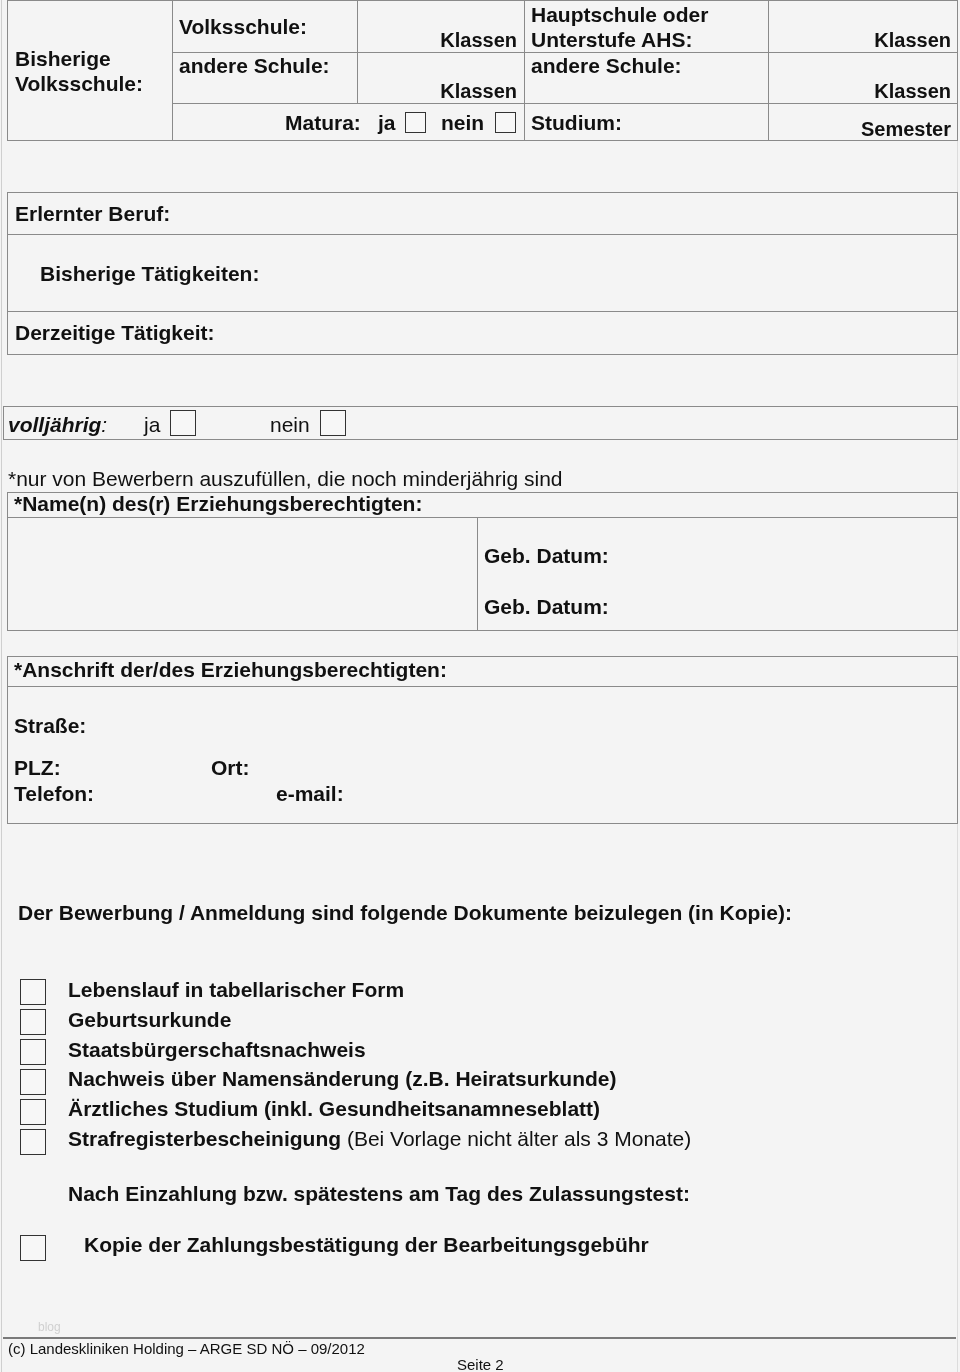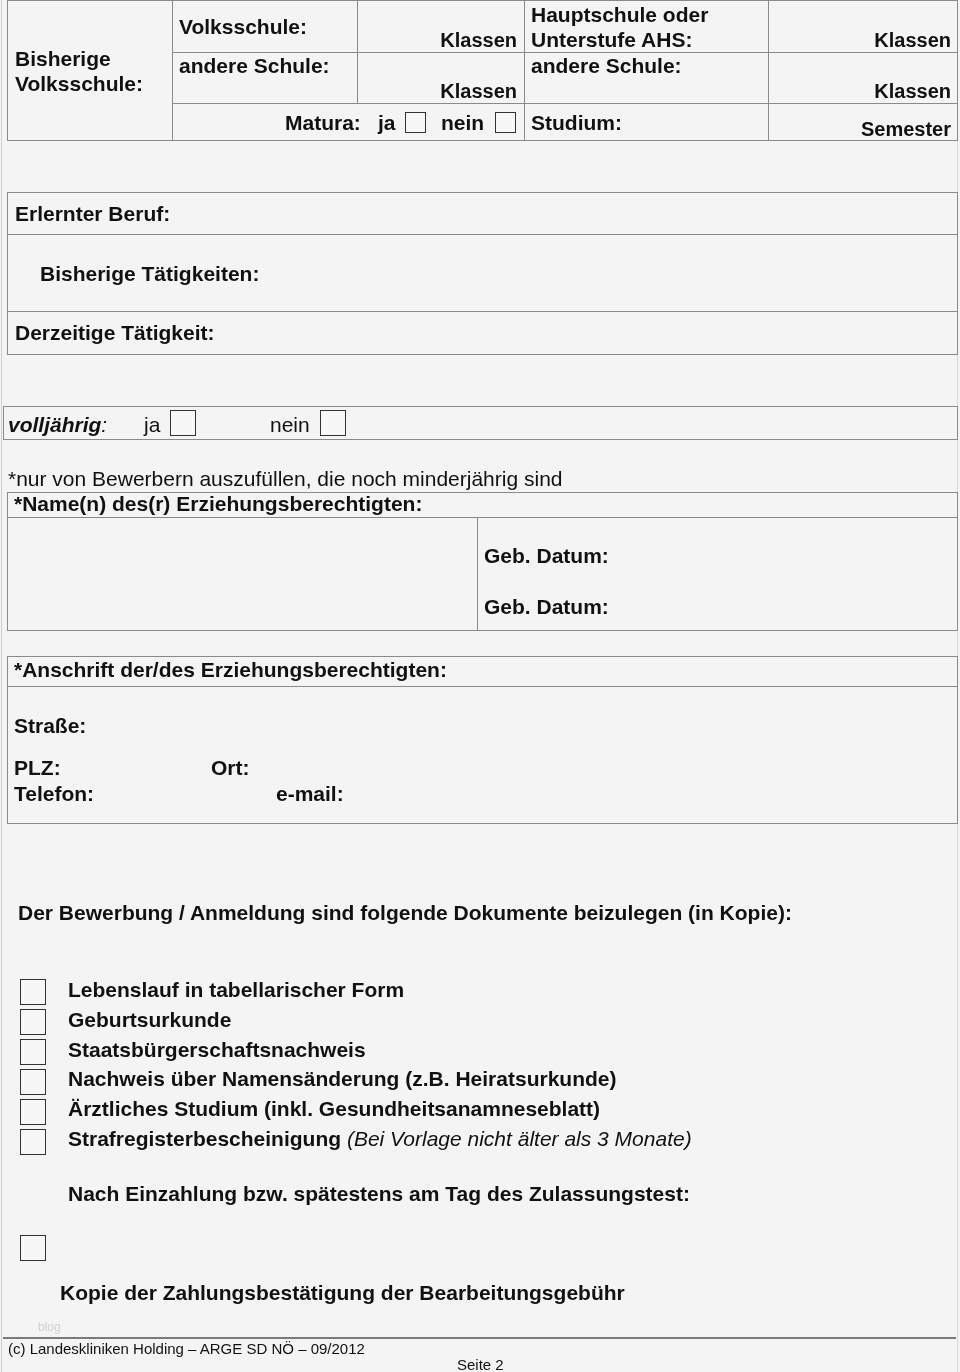--- a/index.html
+++ b/index.html
@@ -13,21 +13,21 @@
   .abs { position: absolute; }
   .b { font-weight: bold; }
   .f20 { font-size: 20px; }
   .f21 { font-size: 21px; }
   .box { position: absolute; border: 1px solid #8a8a8a; box-sizing: border-box; }
   .hline { position: absolute; height: 1px; background: #8a8a8a; }
   .vline { position: absolute; width: 1px; background: #8a8a8a; }
   .cb { position: absolute; width: 21px; height: 21px; border: 1.5px solid #333; box-sizing: border-box; background: #f7f7f7; }
   .cb-lg { position: absolute; width: 26px; height: 26px; border: 1.5px solid #333; box-sizing: border-box; background: #f7f7f7; }
   .right { text-align: right; }
-  .ital { font-style: italic; font-weight: normal; }
+  .ital { font-weight: normal; }
 </style>
 </head>
 <body>
 
 <div class="page-edge-l"></div>
 <div class="page-edge-r"></div>
 
 <div>
   <div class="box" style="left:7px; top:0px; width:951px; height:141px;"></div>
   <div class="vline" style="left:172px; top:0; height:141px;"></div>
@@ -142,19 +142,19 @@
 
   <div class="cb-lg" style="left:20px; top:1099px;"></div>
   <div class="abs b f21" style="left:68px; top:1097px;">Ärztliches Studium (inkl. Gesundheitsanamneseblatt)</div>
 
   <div class="cb-lg" style="left:20px; top:1129px;"></div>
   <div class="abs b f21" style="left:68px; top:1127px;"><span>Strafregisterbescheinigung</span> <span class="ital">(Bei Vorlage nicht älter als 3 Monate)</span></div>
 
   <div class="abs b f21" style="left:68px; top:1182px;">Nach Einzahlung bzw. spätestens am Tag des Zulassungstest:</div>
 
   <div class="cb-lg" style="left:20px; top:1235px;"></div>
-  <div class="abs b f21" style="left:60px; top:1233px;margin-top:48px;">Kopie der Zahlungsbestätigung der Bearbeitungsgebühr</div>
+  <div class="abs b f21" style="left:84px; top:1233px;">Kopie der Zahlungsbestätigung der Bearbeitungsgebühr</div>
 </div>
 
 <div class="abs" style="left:38px; top:1320px; font-size:12px; color:#d0d0d0;">blog</div>
 <div class="abs" style="left:3px; top:1337px; width:953px; height:2px; background:#7a7a7a;"></div>
 <div class="abs" style="left:8px; top:1340px; font-size:15px;text-align:center;">(c) Landeskliniken Holding – ARGE SD NÖ – 09/2012</div>
 <div class="abs" style="left:457px; top:1356px; font-size:15px;">Seite 2</div>
 
 </body></html>

